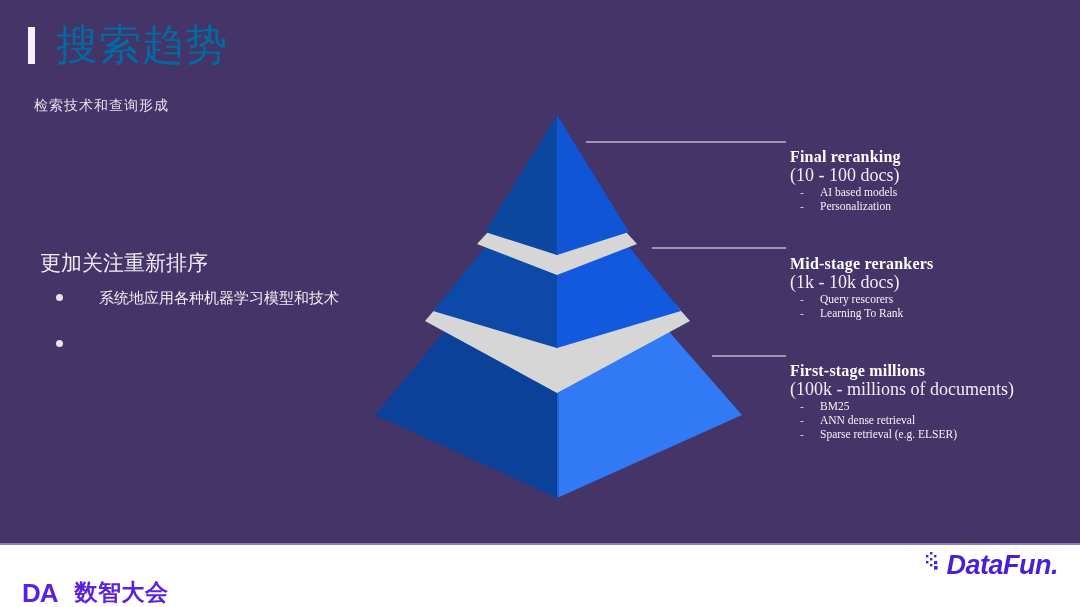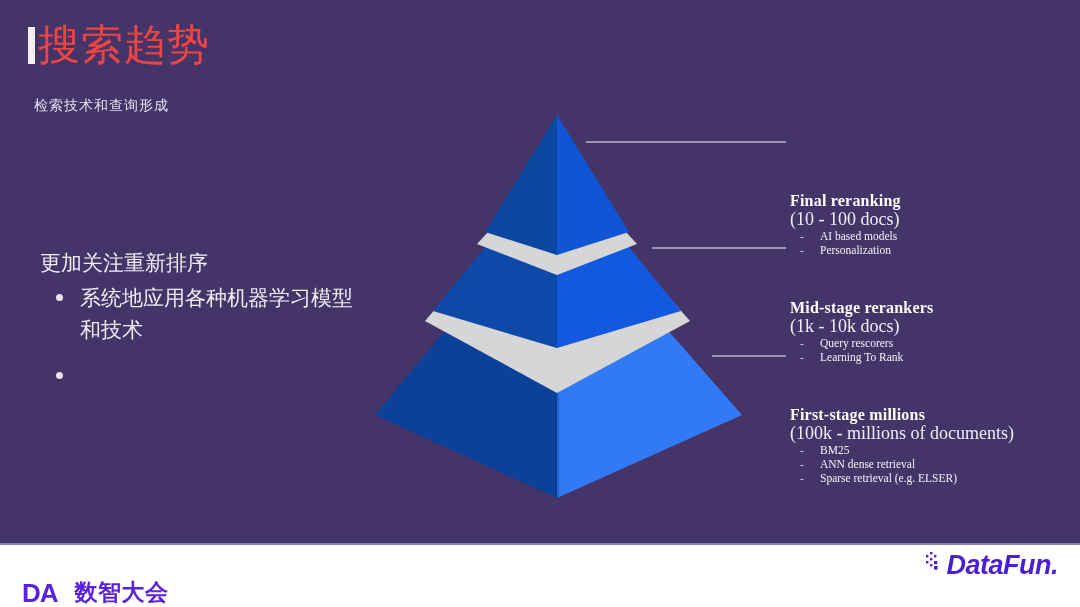--- a/index.html
+++ b/index.html
@@ -29,26 +29,26 @@
   .title-accent {
     position: absolute;
     left: 28px;
     top: 27px;
     width: 7px;
     height: 37px;
     background: #f2f0f6;
   }
   .slide-title {
     position: absolute;
-    left: 38px;
+    left: 56px;
     top: 18px;
     font-family: "Liberation Serif", serif;
     font-size: 42px;
     line-height: 54px;
-    color: #ef4444;
+    color: #0369a1;
     letter-spacing: 1px;
     white-space: nowrap;
     text-align: right;
   }
   .slide-subtitle {
     position: absolute;
     left: 34px;
     top: 82px;
     font-family: "Liberation Serif", serif;
     font-size: 14px;
@@ -76,23 +76,24 @@
     width: 310px;
     margin: 0;
     padding: 0;
     list-style: none;
   }
   .bullet-item {
     position: relative;
     padding-left: 32px;
     margin-bottom: 14px;
     font-family: "Liberation Serif", serif;
-    font-size: 21px;
+    font-size: 15px;
     line-height: 32px;
     color: #efecf4;
+    text-align: center;
   }
   .bullet-dot {
     position: absolute;
     left: 8px;
     top: 12px;
     width: 7px;
     height: 7px;
     border-radius: 50%;
     background: #e8e4f0;
   }
@@ -113,21 +114,20 @@
   .leader-1 { left: 586px; top: 141px; width: 200px; }
   .leader-2 { left: 652px; top: 247px; width: 134px; }
   .leader-3 { left: 712px; top: 355px; width: 74px; }
   
   .annotation {
     position: absolute;
     left: 790px;
     width: 280px;
     font-family: "Liberation Serif", serif;
     color: #ffffff;
-    margin-top: 44px;
   }
   .ann-1 { top: 147px; }
   .ann-2 { top: 254px; }
   .ann-3 { top: 361px; }
   .ann-title {
     font-size: 16px;
     font-weight: bold;
     line-height: 20px;
     letter-spacing: 0.2px;
   }

